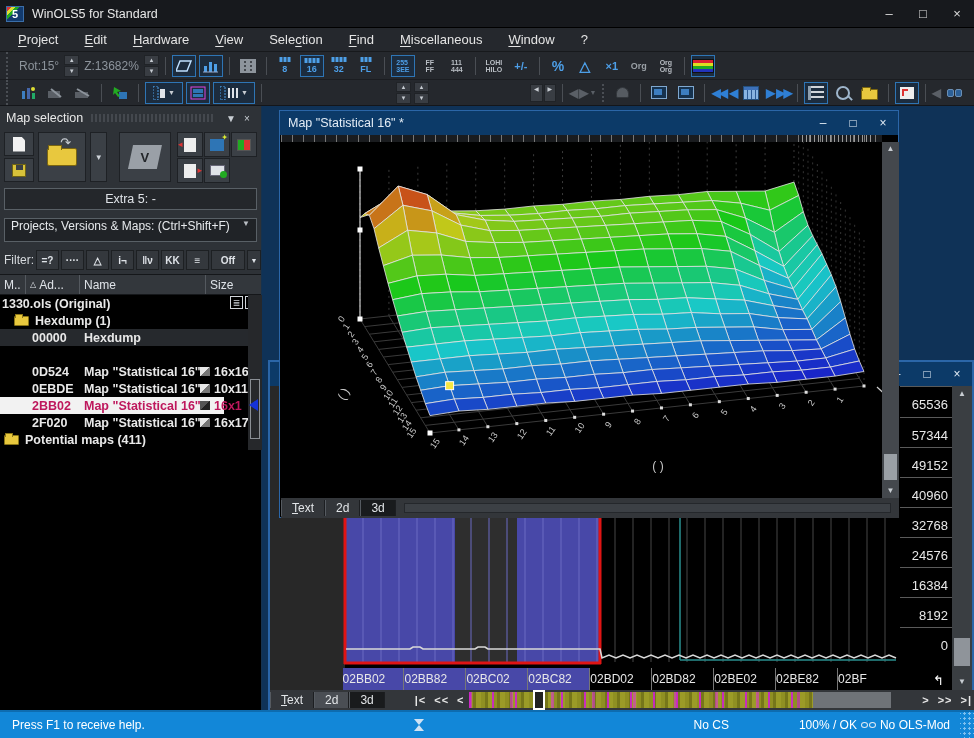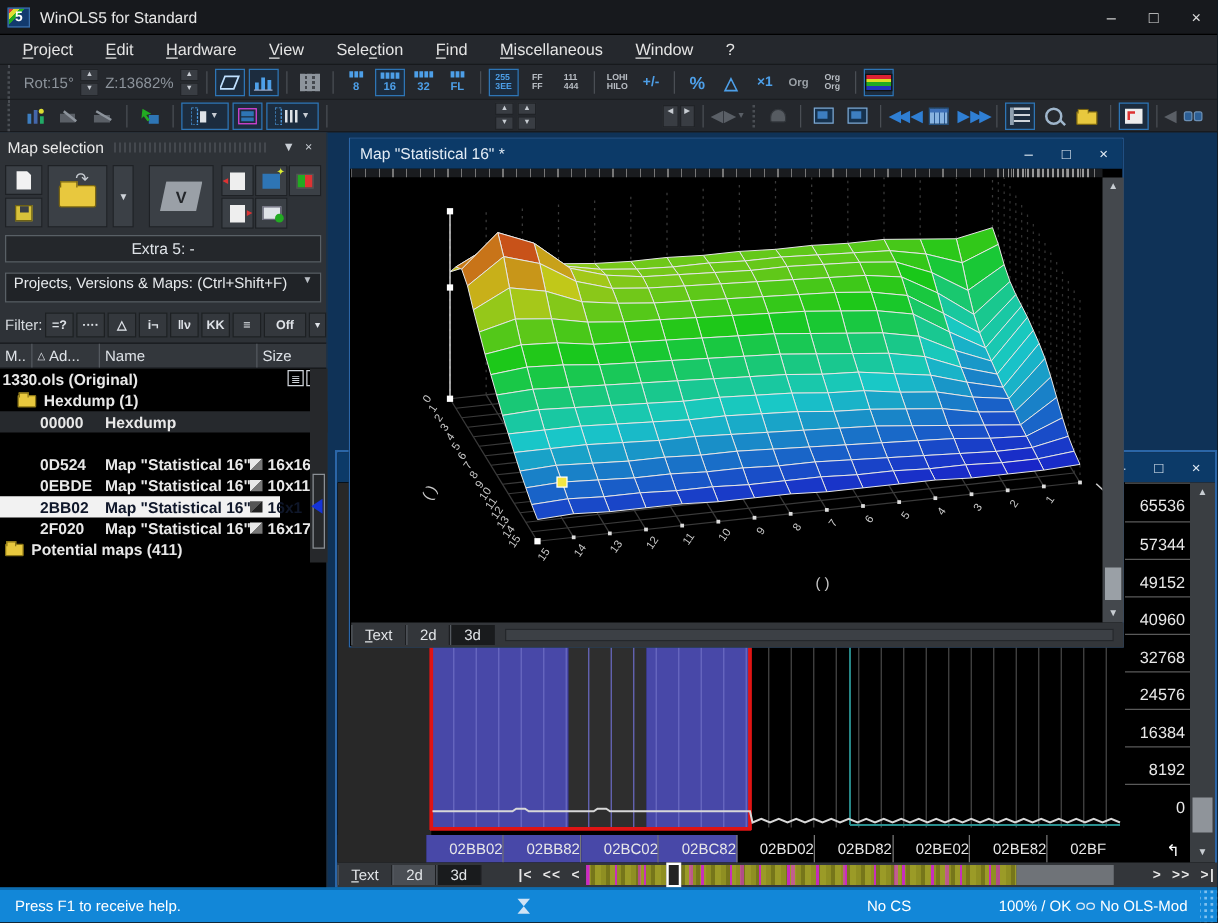--- a/index.html
+++ b/index.html
@@ -88,42 +88,42 @@
   .fbtn.off{min-width:34px;}
   .fbtn.dd{min-width:14px;font-size:7px;}
   .thead{display:flex;height:21px;background:#33373c;border-top:1px solid #15171a;border-bottom:1px solid #15171a;font-size:12px;color:#dfe3e8;}
   .thead div{border-right:1px solid #54595f;display:flex;align-items:center;padding:0 4px;gap:3px;}
   .tree{position:relative;background:#000;height:418px;font-weight:bold;font-size:12.5px;color:#e8e8e8;}
   .trow{position:absolute;left:0;width:224px;height:17px;display:flex;align-items:center;}
   .trow .addr{position:absolute;left:32px;}
   .trow .name{position:absolute;left:84px;white-space:nowrap;}
   .trow .szico{position:absolute;left:200px;width:10px;height:9px;background:linear-gradient(135deg,#e8e8e8 0 50%,#777 50%);}
   .trow .size{position:absolute;left:214px;}
-  .trow.sel{background:#f2f2f2;color:#0f172a;}
+  .trow.sel{background:#f2f2f2;color:#be185d;}
   .trow.dark{background:#26292d;text-align:center;}
   .tfolder{width:15px;height:10px;background:#e8c83e;border:1px solid #8a7516;border-radius:1px;position:relative;margin:0 6px 0 14px;}
   .tfolder:before{content:"";position:absolute;top:-3px;left:0;width:6px;height:3px;background:#e8c83e;border:1px solid #8a7516;border-bottom:none;}
   .projicons{position:absolute;right:4px;top:1px;display:flex;gap:2px;}
   .projicons span{width:13px;height:13px;border:1px solid #cfd4da;color:#cfd4da;font-size:9px;line-height:12px;text-align:center;font-weight:normal;}
   .treescroll{position:absolute;left:248px;top:0;width:14px;height:155px;background:#26282b;}
   .treescroll .thumb{position:absolute;left:2px;top:84px;width:10px;height:60px;border:1px solid #8a8f95;}
   .treescroll .mark{position:absolute;left:1px;top:104px;width:0;height:0;border-top:6px solid transparent;border-bottom:6px solid transparent;border-right:9px solid #1533d8;}
 
   
   .win{position:absolute;border:2px solid #2b66a8;background:#000;}
   .wtitle{height:24px;background:#0c3a68;display:flex;align-items:center;padding-left:8px;font-size:12.5px;color:#e3ecf5;}
   .wbtns{margin-left:auto;display:flex;}
   .wbtn{width:30px;text-align:center;color:#e3ecf5;font-size:12px;}
 
   
   #bottomwin{left:268px;top:254px;width:706px;height:350px;}
   .wavewrap{position:absolute;left:0;top:24px;width:630px;height:282px;background:#000;overflow:hidden;}
   .addrrow{position:absolute;left:0;top:306px;width:630px;height:22px;background:#000;display:flex;font-family:"DejaVu Sans Mono",monospace;font-size:12px;color:#e8e8e8;}
   .addrrow .pad{width:75px;background:#282828;}
-  .acell{width:64px;border-right:1px solid #777;display:flex;align-items:center;padding-left:18px;}
+  .acell{width:64px;border-right:1px solid #777;display:flex;align-items:center;padding-left:0;}
   .acell.selz{background:#4848a8;}
   .scalecol{position:absolute;left:630px;top:24px;width:52px;height:304px;background:#000;font-family:"DejaVu Sans Mono",monospace;font-size:13px;color:#e8e8e8;}
   .scell{height:30px;text-align:right;padding:10px 4px 0 0;border-bottom:1px solid #5a5a5a;}
   .retn{position:absolute;right:8px;bottom:2px;color:#fff;font-size:13px;}
   .vscroll{position:absolute;left:682px;top:24px;width:20px;height:304px;background:#3a3e42;}
   .vscroll .a{position:absolute;left:0;width:20px;height:16px;color:#c8cdd2;font-size:8px;text-align:center;line-height:16px;}
   .vscroll .thumb{position:absolute;left:2px;width:16px;background:#8f949a;}
   .btabs{position:absolute;left:0;top:328px;width:706px;height:20px;background:#33363a;display:flex;align-items:center;font-size:12px;color:#e2e5e8;}
   .tab{padding:1px 10px;border-right:1px solid #1c1e21;border-left:1px solid #555a60;}
   .tab.active{background:#4a4e54;}

